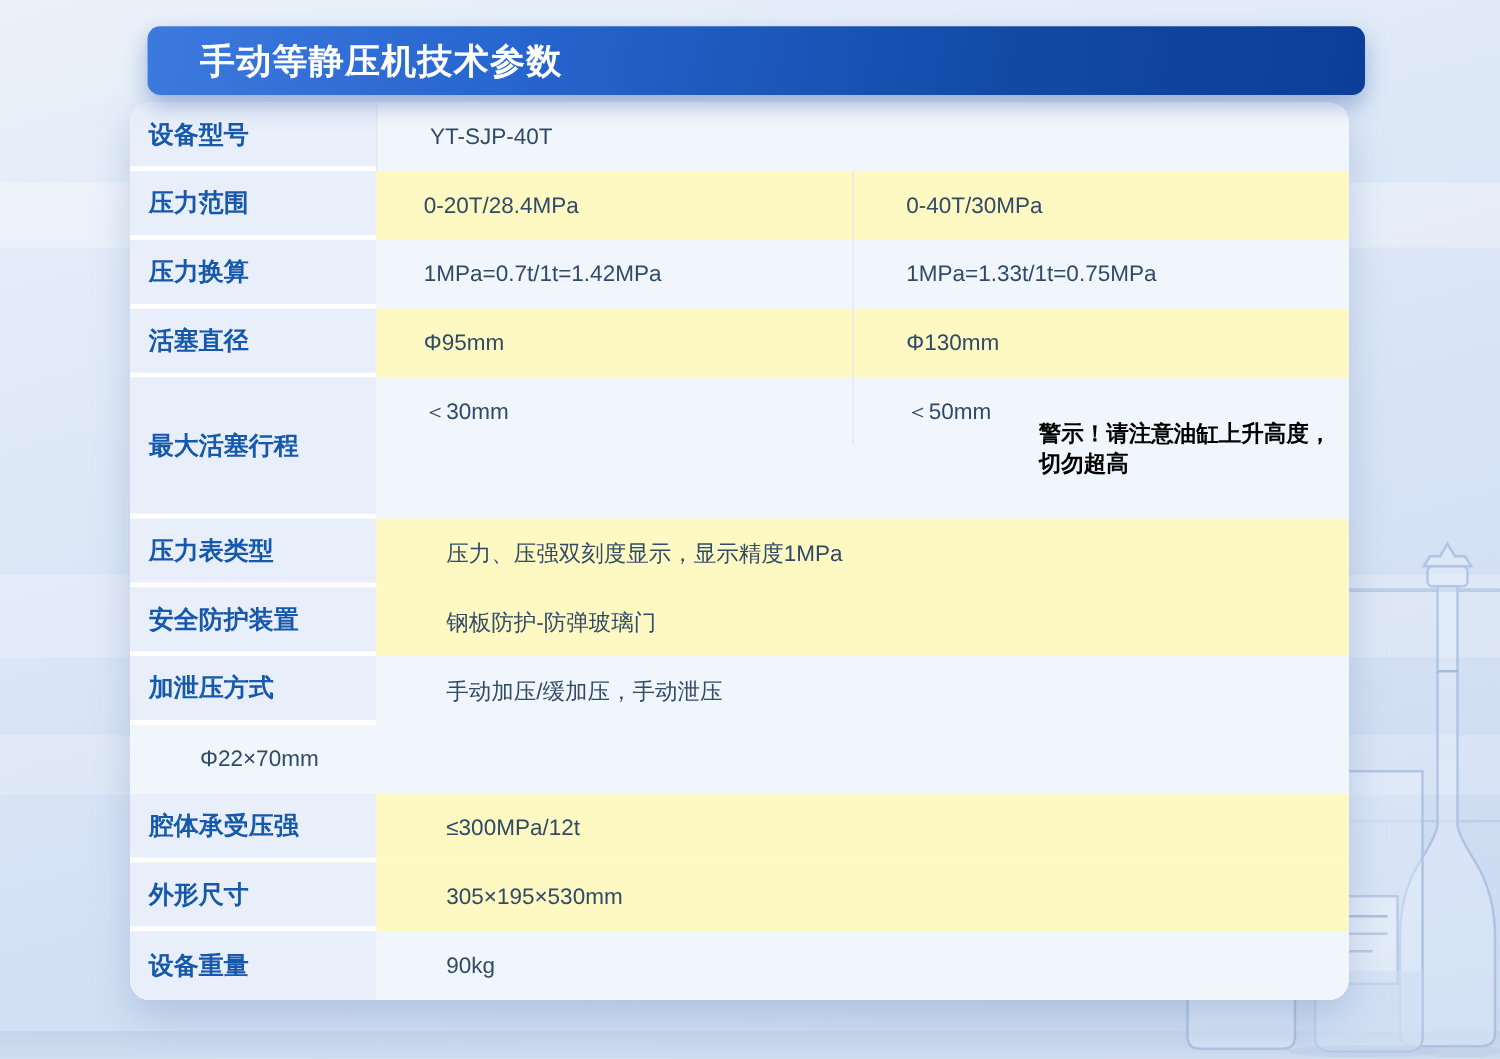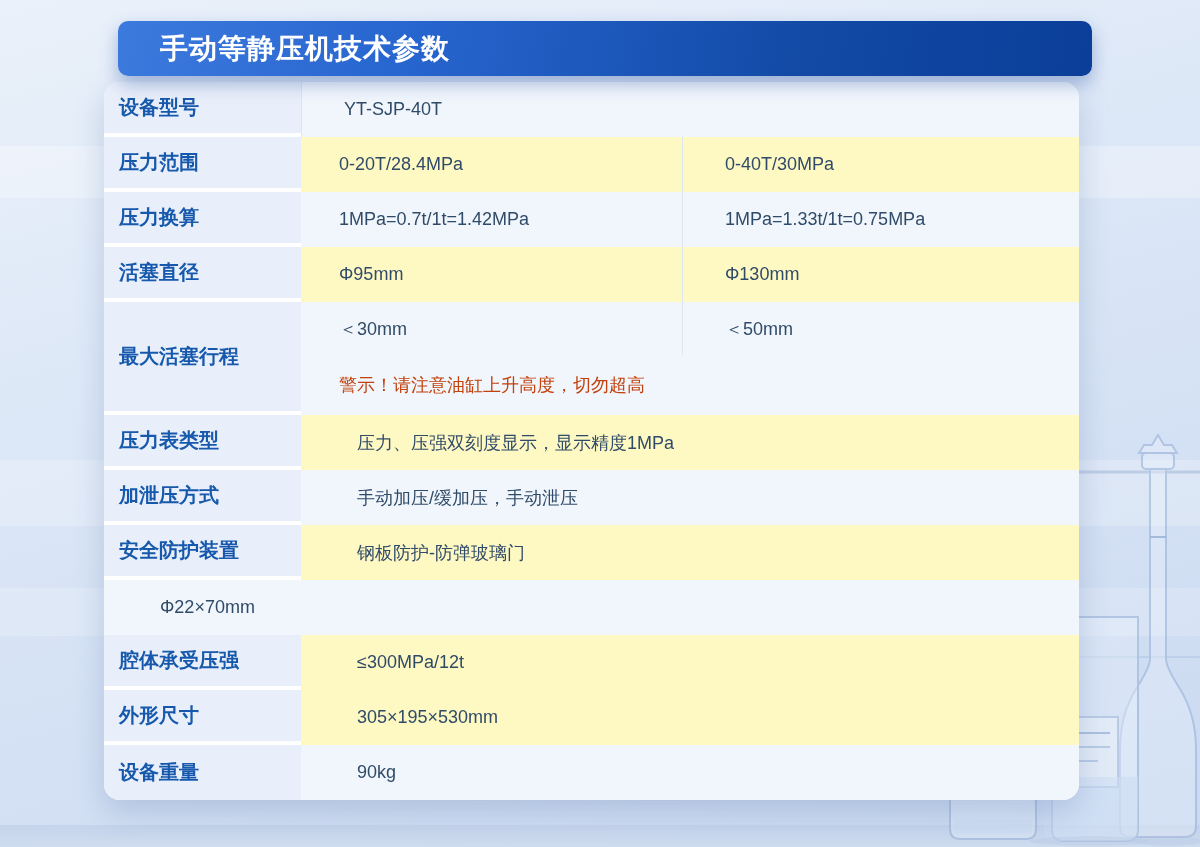--- a/index.html
+++ b/index.html
@@ -44,32 +44,32 @@
   .label-cell{
     width:197px;flex:0 0 197px;box-sizing:border-box;
     background:#e9effa;
     display:flex;align-items:center;
     padding-left:15px;
     color:#1659ac;font-size:20px;font-weight:bold;
   }
   .row:not(:last-child) .label-cell{border-bottom:4px solid #ffffff;}
 
   .value-area{flex:1;display:flex;align-items:stretch;min-width:0;}
-  .value-area.stacked{flex-direction:column;}
+  .value-area.stacked{}
 
   .vcell{display:flex;align-items:center;color:#304b68;font-size:18px;box-sizing:border-box;}
   .vcell.col1{width:381px;flex:0 0 381px;padding-left:38px;}
   .vcell.col2{flex:1;padding-left:42px;border-left:1px solid #dee5f0;}
   .vcell.single{flex:1;padding-left:56px;}
 
   .subline1{display:flex;height:53px;flex:0 0 auto;}
   .subline1 .vcell.col1,.subline1 .vcell.col2{align-items:center;}
   .warning-line{
     flex:1;display:flex;align-items:center;
-    padding-left:38px;color:#c2410c;font-size:18px;
+    padding-left:38px;color:#000000;font-size:18px;font-weight:bold;
   }
 </style>
 </head>
 <body>
 
 <div class="bg-streak s1"></div>
 <div class="bg-streak s2"></div>
 <div class="bg-streak s3"></div>
 <div class="bg-surface"></div>
 
@@ -146,30 +146,30 @@
         </div>
         <div class="warning-line">警示！请注意油缸上升高度，切勿超高</div>
       </div>
     </div>
     <div class="row plain">
       <div class="label-cell">压力表类型</div>
       <div class="value-area">
         <div class="vcell single">压力、压强双刻度显示，显示精度1MPa</div>
       </div>
     </div>
+    <div class="row plain">
+      <div class="label-cell">安全防护装置</div>
+      <div class="value-area">
+        <div class="vcell single">钢板防护-防弹玻璃门</div>
+      </div>
+    </div>
     <div class="row tint">
       <div class="label-cell">加泄压方式</div>
       <div class="value-area">
         <div class="vcell single">手动加压/缓加压，手动泄压</div>
-      </div>
-    </div>
-    <div class="row plain">
-      <div class="label-cell">安全防护装置</div>
-      <div class="value-area">
-        <div class="vcell single">钢板防护-防弹玻璃门</div>
       </div>
     </div>
     <div class="row tint">
       <div class="value-area">
         <div class="vcell single">Φ22×70mm</div>
       </div>
     </div>
     <div class="row plain">
       <div class="label-cell">腔体承受压强</div>
       <div class="value-area">

